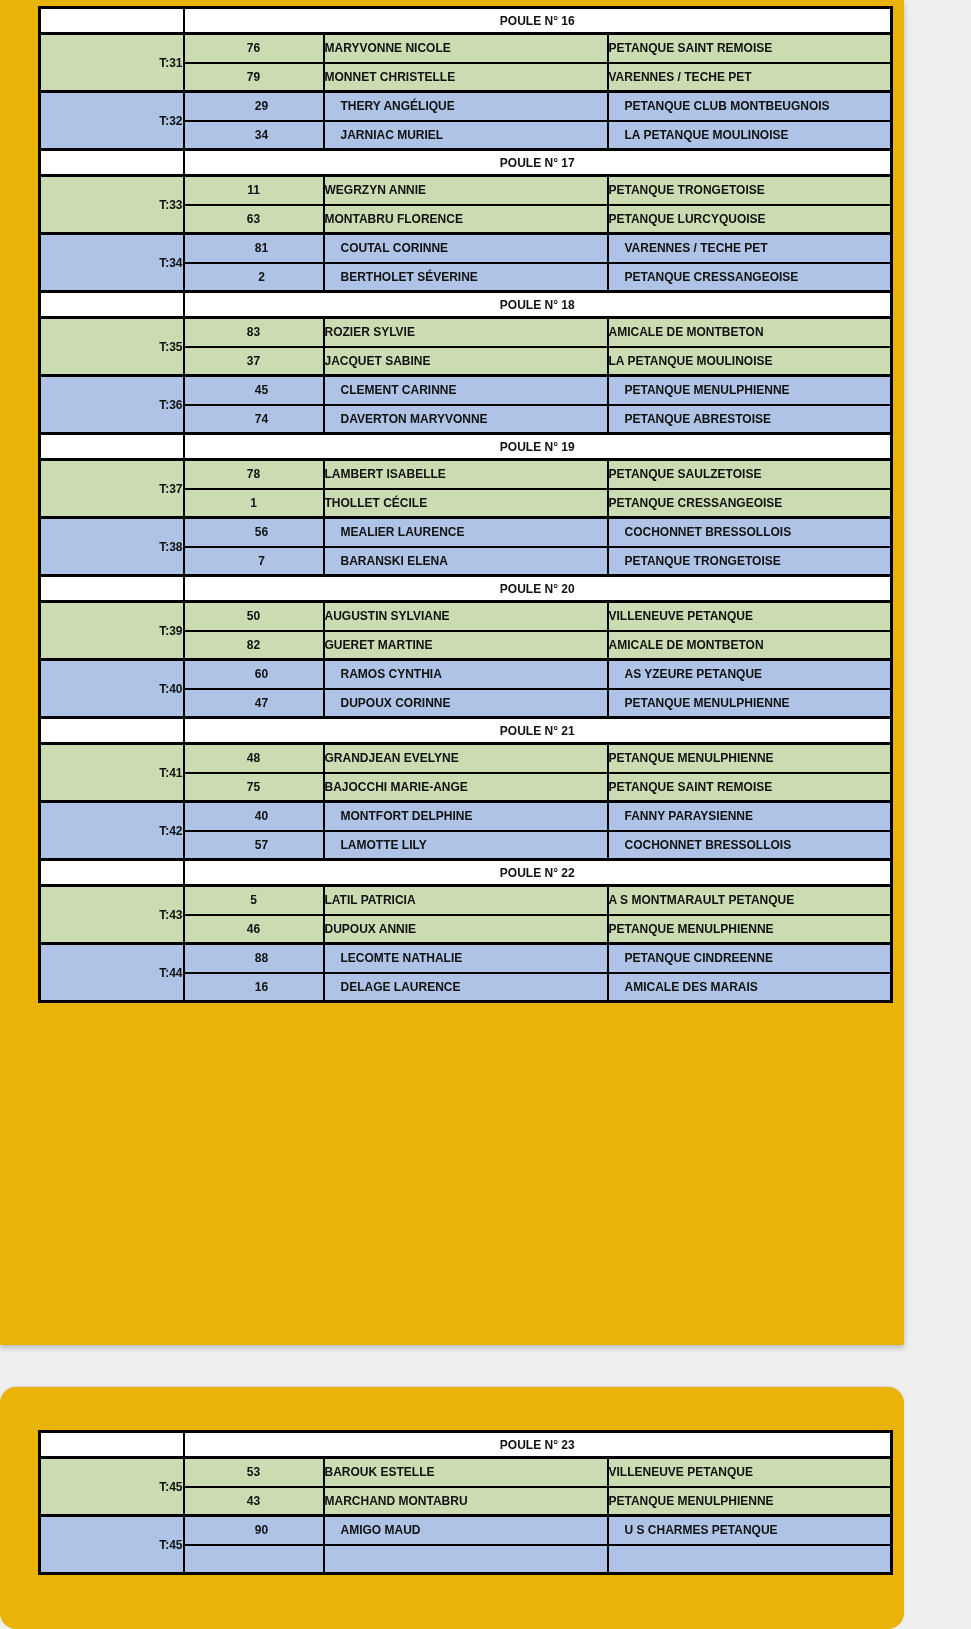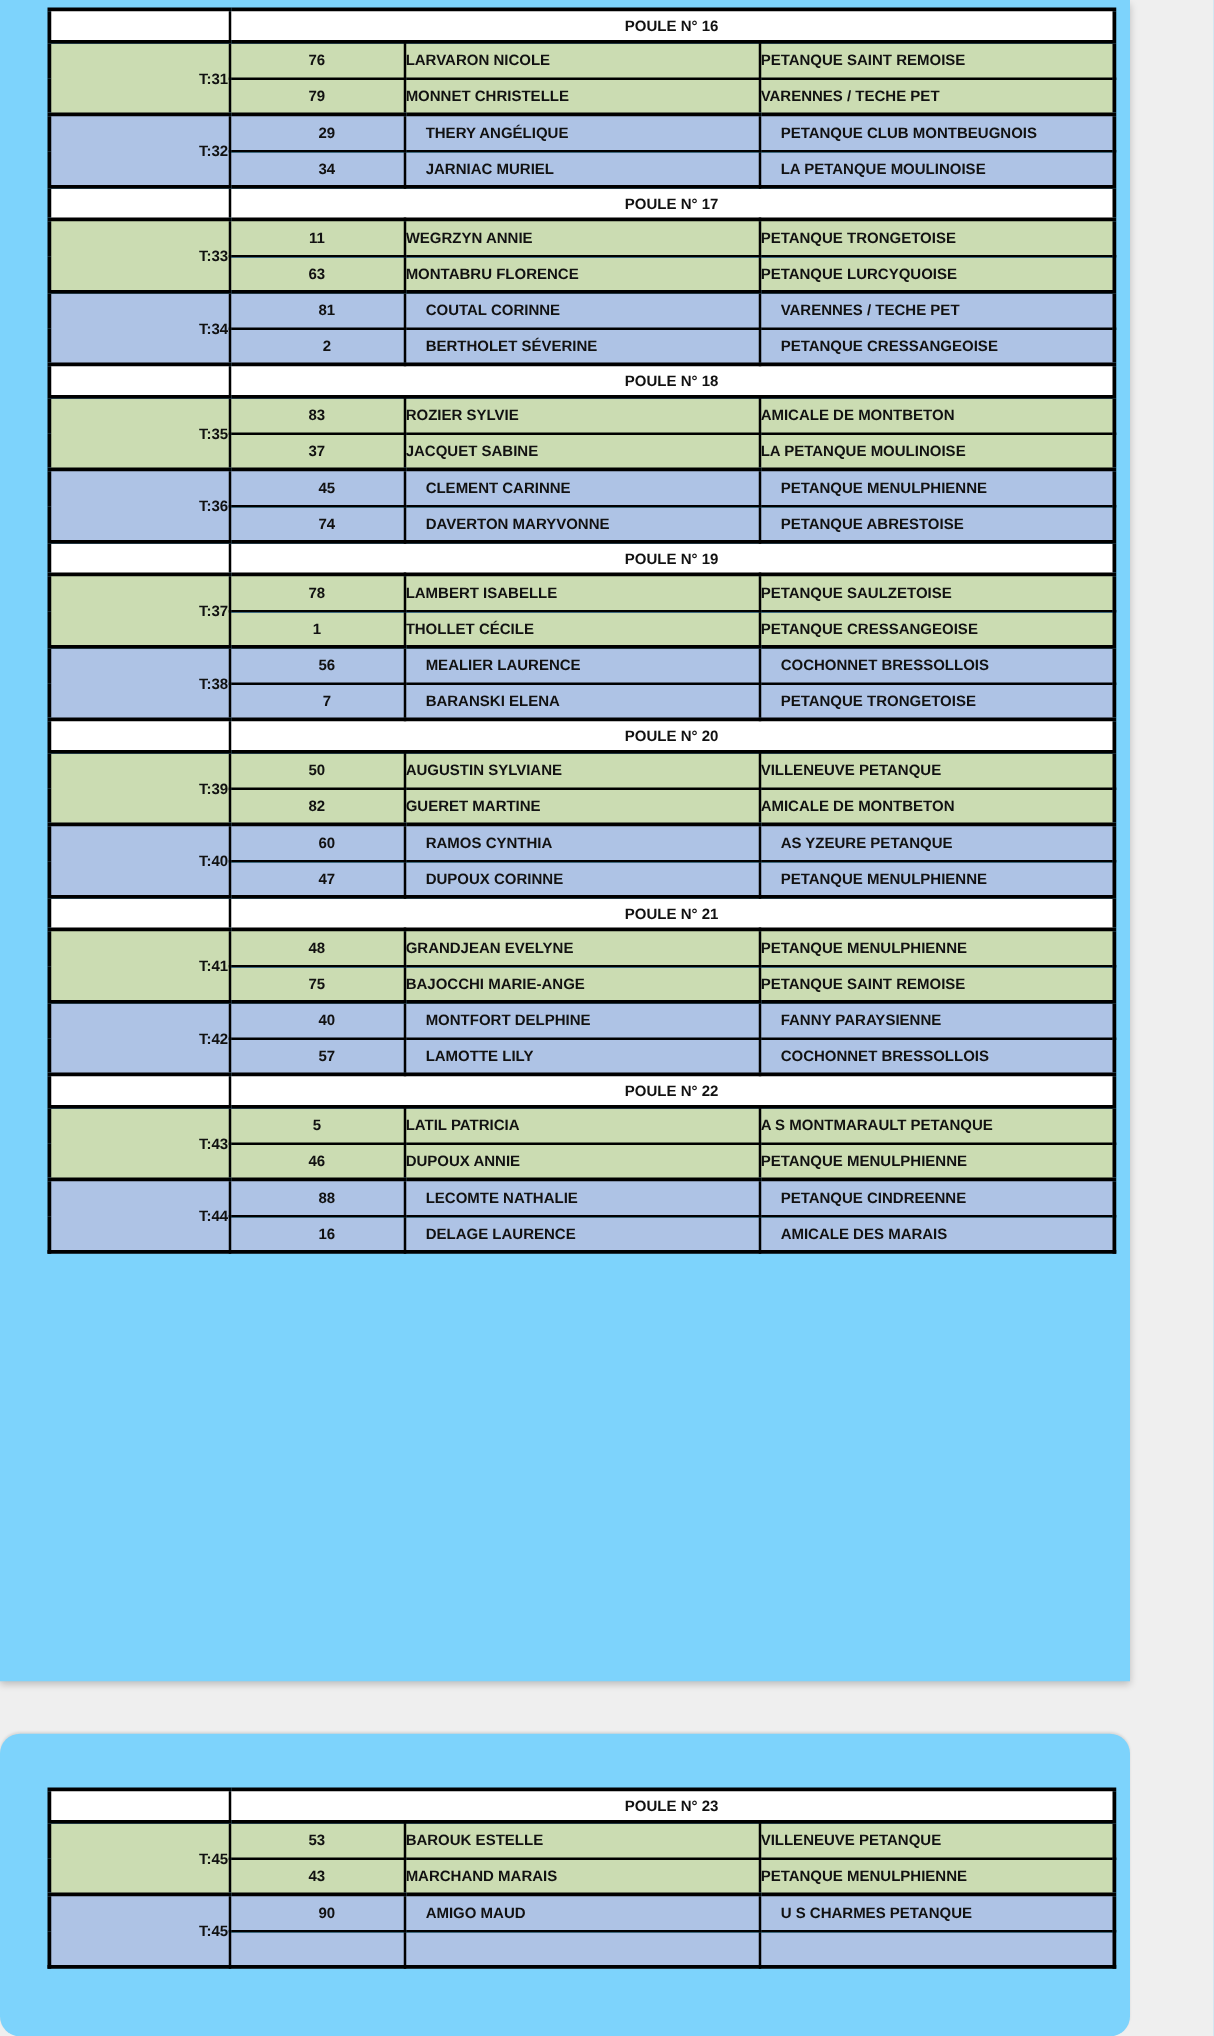--- a/index.html
+++ b/index.html
@@ -4,21 +4,21 @@
 <style>
   html, body { margin: 0; padding: 0; }
   body {
     width: 971px; height: 1629px;
     background: #efefef;
     position: relative;
     font-family: "Liberation Sans", sans-serif;
     overflow: hidden;
   }
   .page {
-    position: absolute; left: 0; width: 904px; background: #7dd3fc;
+    position: absolute; left: 0; width: 904px; background: #eab308;
   }
   .page-1 { top: 0; height: 1345px; box-shadow: 0 3px 6px rgba(0,0,0,0.22); }
   .page-2 { top: 1387px; height: 242px; box-shadow: 0 -1px 2px rgba(0,0,0,0.10); border-radius: 16px; }
 
   table.pools {
     position: absolute; left: 38px;
     border-collapse: collapse; table-layout: fixed;
     width: 852px;
     border: 3px solid #000;
   }
@@ -63,21 +63,21 @@
         <col style="width:284px">
     </colgroup>
     <tbody>
         <tr class="pool-header-row">
           <td class="orange-cell"></td>
           <td colspan="3" class="pool-title-cell">POULE N° 16</td>
         </tr>
         <tr class="player-row green group-first">
           <td rowspan="2" class="t-cell">T:31</td>
           <td class="num-cell">76</td>
-          <td class="name-cell">LARVARON NICOLE</td>
+          <td class="name-cell">MARYVONNE NICOLE</td>
           <td class="club-cell">PETANQUE SAINT REMOISE</td>
         </tr>
         <tr class="player-row green group-second">
           <td class="num-cell">79</td>
           <td class="name-cell">MONNET CHRISTELLE</td>
           <td class="club-cell">VARENNES / TECHE PET</td>
         </tr>
         <tr class="player-row blue group-first">
           <td rowspan="2" class="t-cell">T:32</td>
           <td class="num-cell">29</td>
@@ -263,21 +263,21 @@
           <td colspan="3" class="pool-title-cell">POULE N° 23</td>
         </tr>
         <tr class="player-row green group-first">
           <td rowspan="2" class="t-cell">T:45</td>
           <td class="num-cell">53</td>
           <td class="name-cell">BAROUK ESTELLE</td>
           <td class="club-cell">VILLENEUVE PETANQUE</td>
         </tr>
         <tr class="player-row green group-second">
           <td class="num-cell">43</td>
-          <td class="name-cell">MARCHAND MARAIS</td>
+          <td class="name-cell">MARCHAND MONTABRU</td>
           <td class="club-cell">PETANQUE MENULPHIENNE</td>
         </tr>
         <tr class="player-row blue group-first">
           <td rowspan="2" class="t-cell">T:45</td>
           <td class="num-cell">90</td>
           <td class="name-cell">AMIGO MAUD</td>
           <td class="club-cell">U S CHARMES PETANQUE</td>
         </tr>
         <tr class="player-row blue group-second">
           <td class="num-cell"></td>

